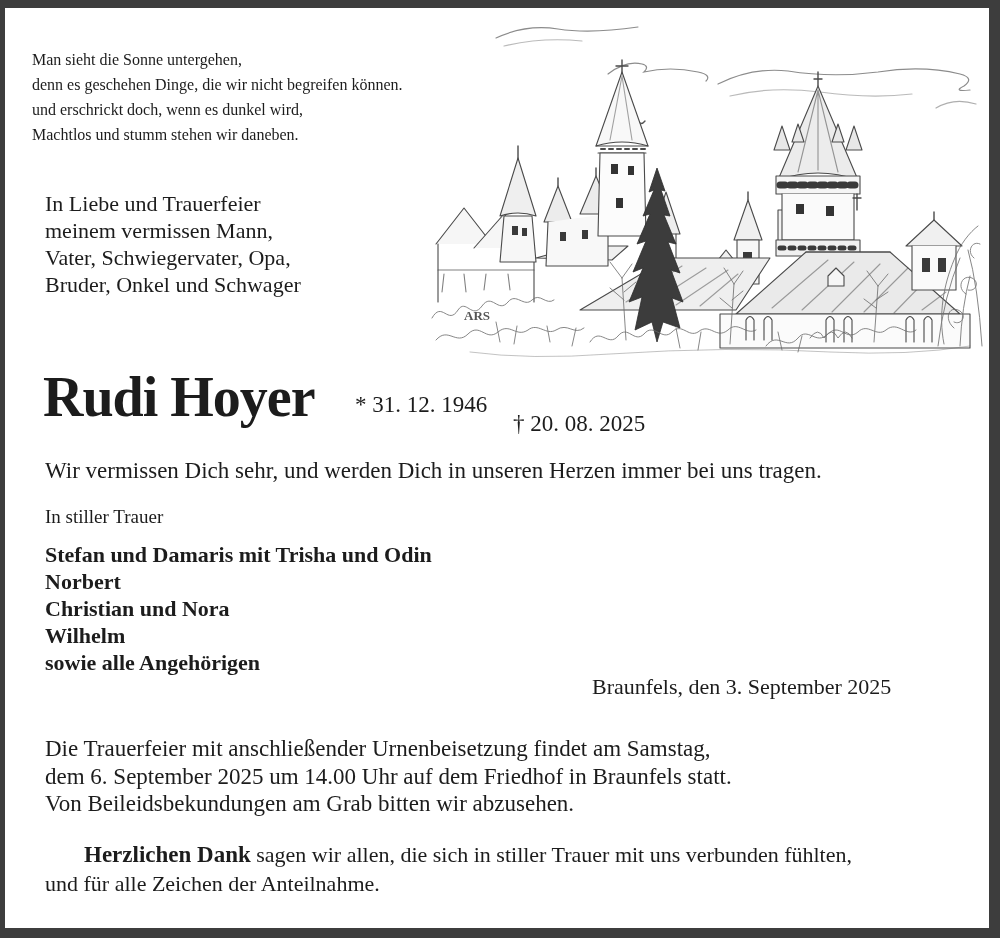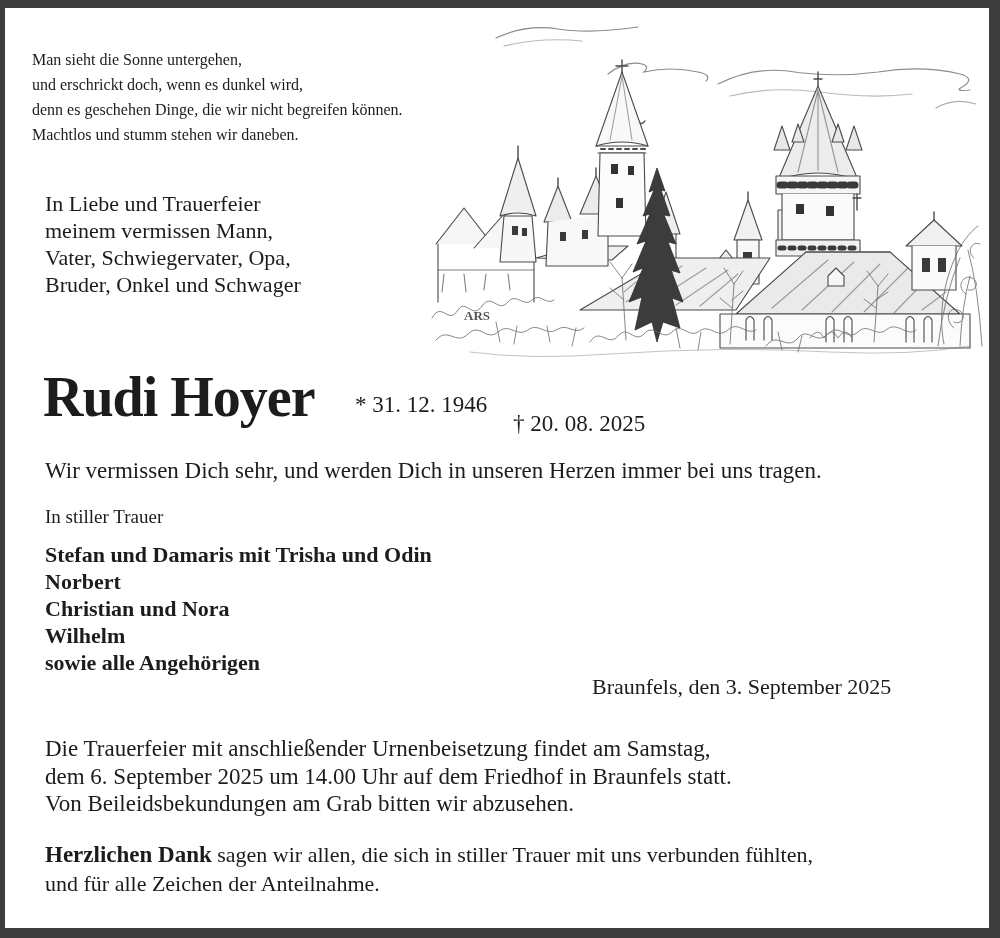--- a/index.html
+++ b/index.html
@@ -29,21 +29,21 @@
     white-space: nowrap;
   }
   .birth { left: 355px; top: 392px; font-size: 23px; white-space: nowrap; }
   .death { left: 513px; top: 392px; font-size: 23px; white-space: nowrap; margin-top: 19px; }
   .tribute { left: 45px; top: 458px; font-size: 23px; white-space: nowrap; }
   .mourn-head { left: 45px; top: 506px; font-size: 19px; }
   .mourners { left: 45px; top: 541px; font-size: 22px; font-weight: bold; line-height: 27px; }
   .locdate { left: 592px; top: 674px; font-size: 22px; white-space: nowrap; }
   .funeral { left: 45px; top: 735px; font-size: 23px; line-height: 27.5px; white-space: nowrap; }
   .thanks { left: 45px; top: 841px; font-size: 22px; line-height: 28.5px; white-space: nowrap; }
-  .thanks b { font-size: 23px; }
+  .thanks b { font-size: 23px; margin-left: 39px; }
   .illustration { position: absolute; left: 430px; top: 8px; width: 560px; height: 352px; }
   .illustration svg { width: 100%; height: 100%; }
 </style>
 </head>
 <body>
 
 <div class="frame"></div>
 
 <div class="illustration">
   <svg viewBox="0 0 560 352" xmlns="http://www.w3.org/2000/svg">
@@ -157,22 +157,22 @@
       <path d="M524 320 c-10 -8 -6 -22 4 -18 c10 4 4 16 -4 12 M536 286 c-10 -6 -4 -20 6 -16 c8 4 4 14 -4 12 M544 250 c-8 -6 -2 -18 6 -14"></path>
       <path d="M380 330 q8 -12 14 0 q8 -12 14 0 q8 -12 14 0"></path>
       <path d="M40 344 q60 8 140 2 q120 -8 220 -2 q80 4 140 -6" opacity="0.5"></path>
     </g>
     <text x="34" y="312" font-size="13" fill="#555" font-family="'Liberation Serif', serif" font-weight="bold">ARS</text>
   </svg>
 </div>
 
 <div class="abs poem">
   <div>Man sieht die Sonne untergehen,</div>
+  <div>denn es geschehen Dinge, die wir nicht begreifen können.</div>
   <div>und erschrickt doch, wenn es dunkel wird,</div>
-  <div>denn es geschehen Dinge, die wir nicht begreifen können.</div>
   <div>Machtlos und stumm stehen wir daneben.</div>
 </div>
 
 <div class="abs intro">
   <div>In Liebe und Trauerfeier</div>
   <div>meinem vermissen Mann,</div>
   <div>Vater, Schwiegervater, Opa,</div>
   <div>Bruder, Onkel und Schwager</div>
 </div>
 

